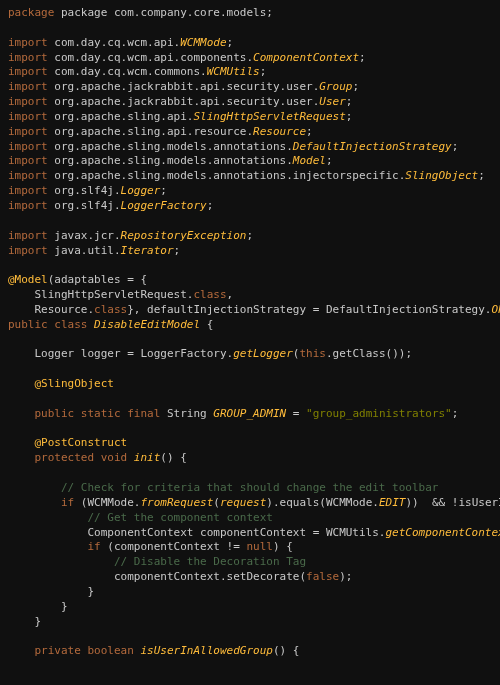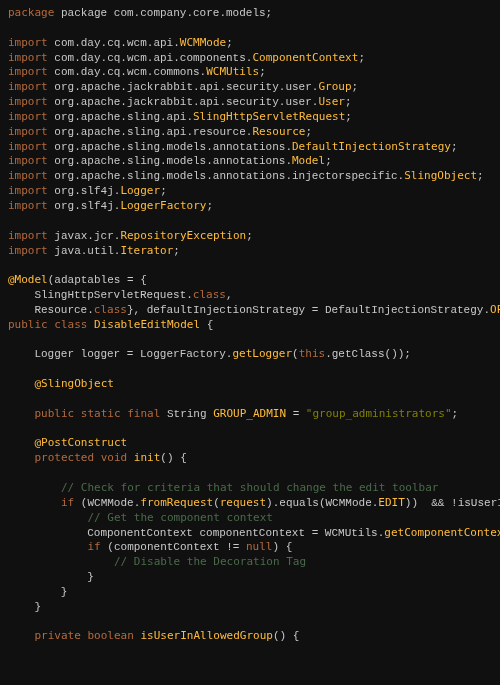--- a/index.html
+++ b/index.html
@@ -7,22 +7,22 @@
     padding: 6px 8px;
     background: #101010;
     font-family: Consolas, Menlo, monospace;
     font-size: 11px;
     line-height: 1.35;
     color: #b8b8b8;
     width: 484px;
   }
   .line { white-space: pre; }
   .kw { color: #b46a3c; margin-top: 20px; }          
-  .pkg { color: #c9c9c9; font-family: Liberation Mono, monospace; }         
-  .cls { color: #ffbc3b; }         
+  .pkg { color: #c9c9c9; }         
+  .cls { color: #ffbc3b; font-style: italic; }         
   .str { color: #808000; }         
   .cmt { color: #4a6a4a; }
   .ann { color: #ffbc3b; }
 </style>
 </head>
 <body>
 
 <div>
 <div class="line"><span class="kw">package </span><span class="pkg">package com.company.core.models;</span></div>
 <div class="line">&nbsp;</div>
@@ -55,19 +55,20 @@
 <div class="line">&nbsp;</div>
 <div class="line"><span class="ann">    @PostConstruct</span></div>
 <div class="line"><span class="kw">    protected void </span><span class="cls">init</span><span class="pkg">() {</span></div>
 <div class="line">&nbsp;</div>
 <div class="line"><span class="cmt">        // Check for criteria that should change the edit toolbar</span></div>
 <div class="line"><span class="kw">        if </span><span class="pkg">(WCMMode.</span><span class="cls">fromRequest</span><span class="pkg">(</span><span class="cls">request</span><span class="pkg">).equals(WCMMode.</span><span class="cls">EDIT</span><span class="pkg">))  &amp;&amp; !isUserInAllowedGroup()) {</span></div>
 <div class="line"><span class="cmt">            // Get the component context</span></div>
 <div class="line"><span class="pkg">            ComponentContext componentContext = WCMUtils.</span><span class="cls">getComponentContext</span></div>
 <div class="line"><span class="kw">            if </span><span class="pkg">(componentContext != </span><span class="kw">null</span><span class="pkg">) {</span></div>
 <div class="line"><span class="cmt">                // Disable the Decoration Tag</span></div>
+<div class="line"><span class="pkg">                componentContext.setDecorate(</span><span class="kw">false</span><span class="pkg">);</span></div>
 <div class="line"><span class="pkg">            }</span></div>
 <div class="line"><span class="pkg">        }</span></div>
 <div class="line"><span class="pkg">    }</span></div>
 <div class="line">&nbsp;</div>
 <div class="line"><span class="kw">    private boolean </span><span class="cls">isUserInAllowedGroup</span><span class="pkg">() {</span></div>
 
 </div>
 
 </body></html>

